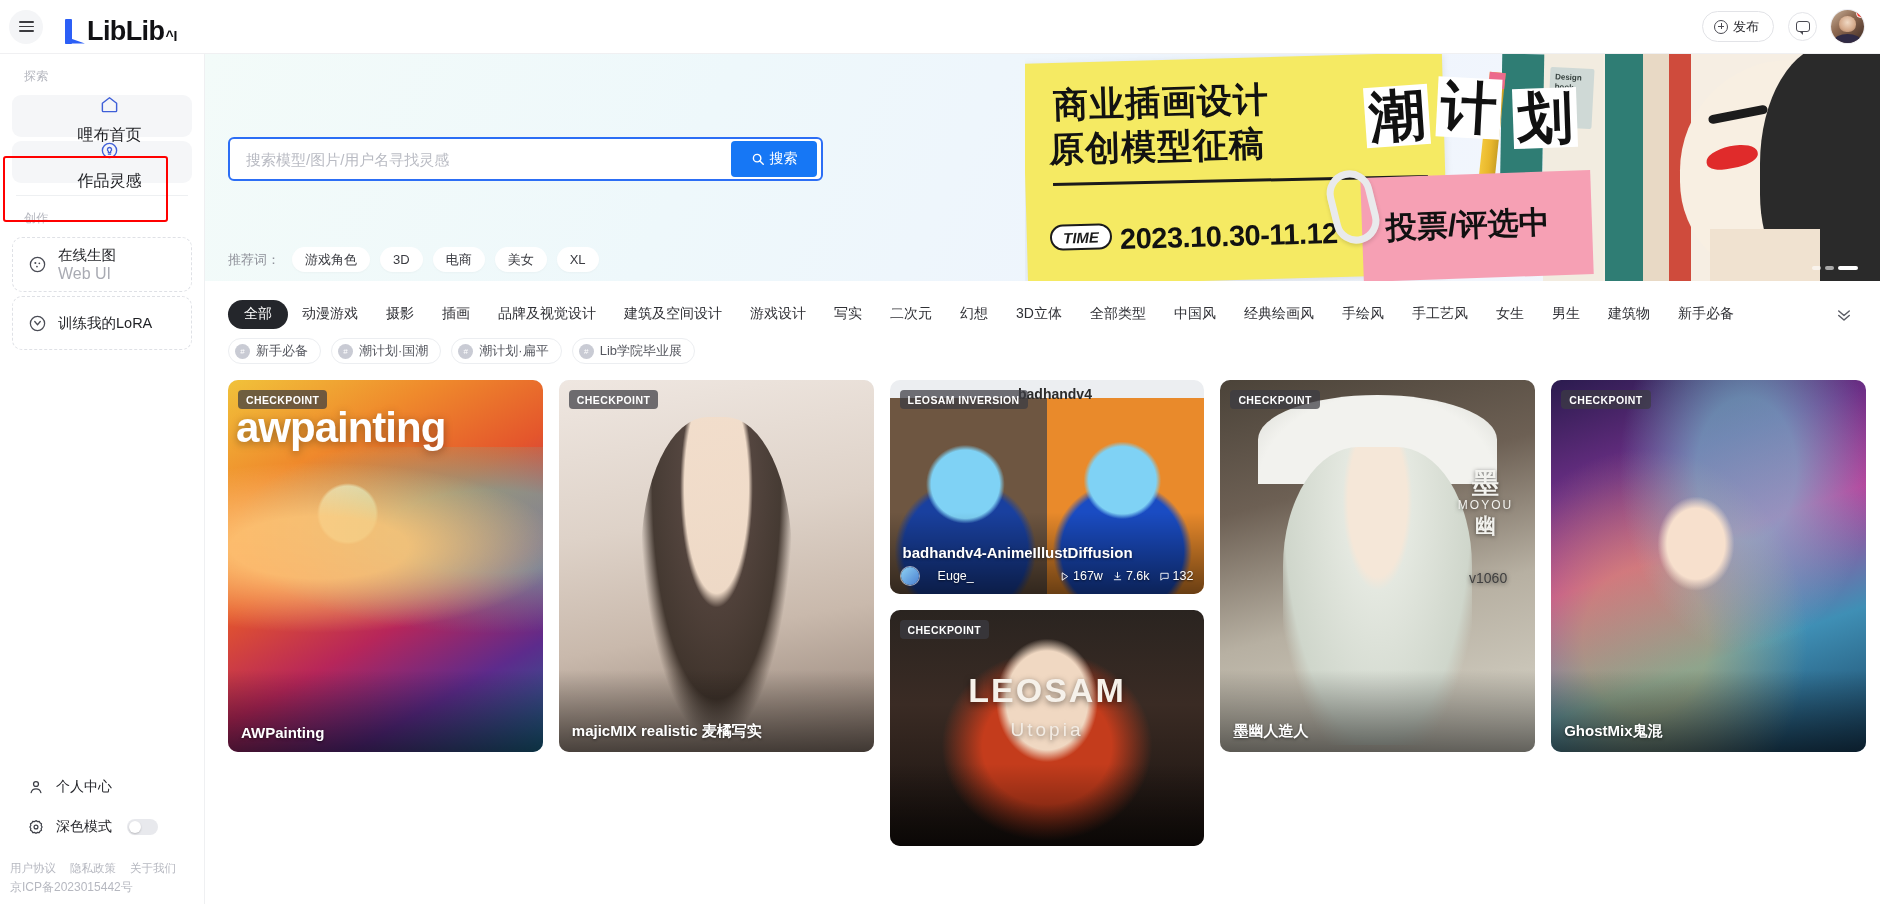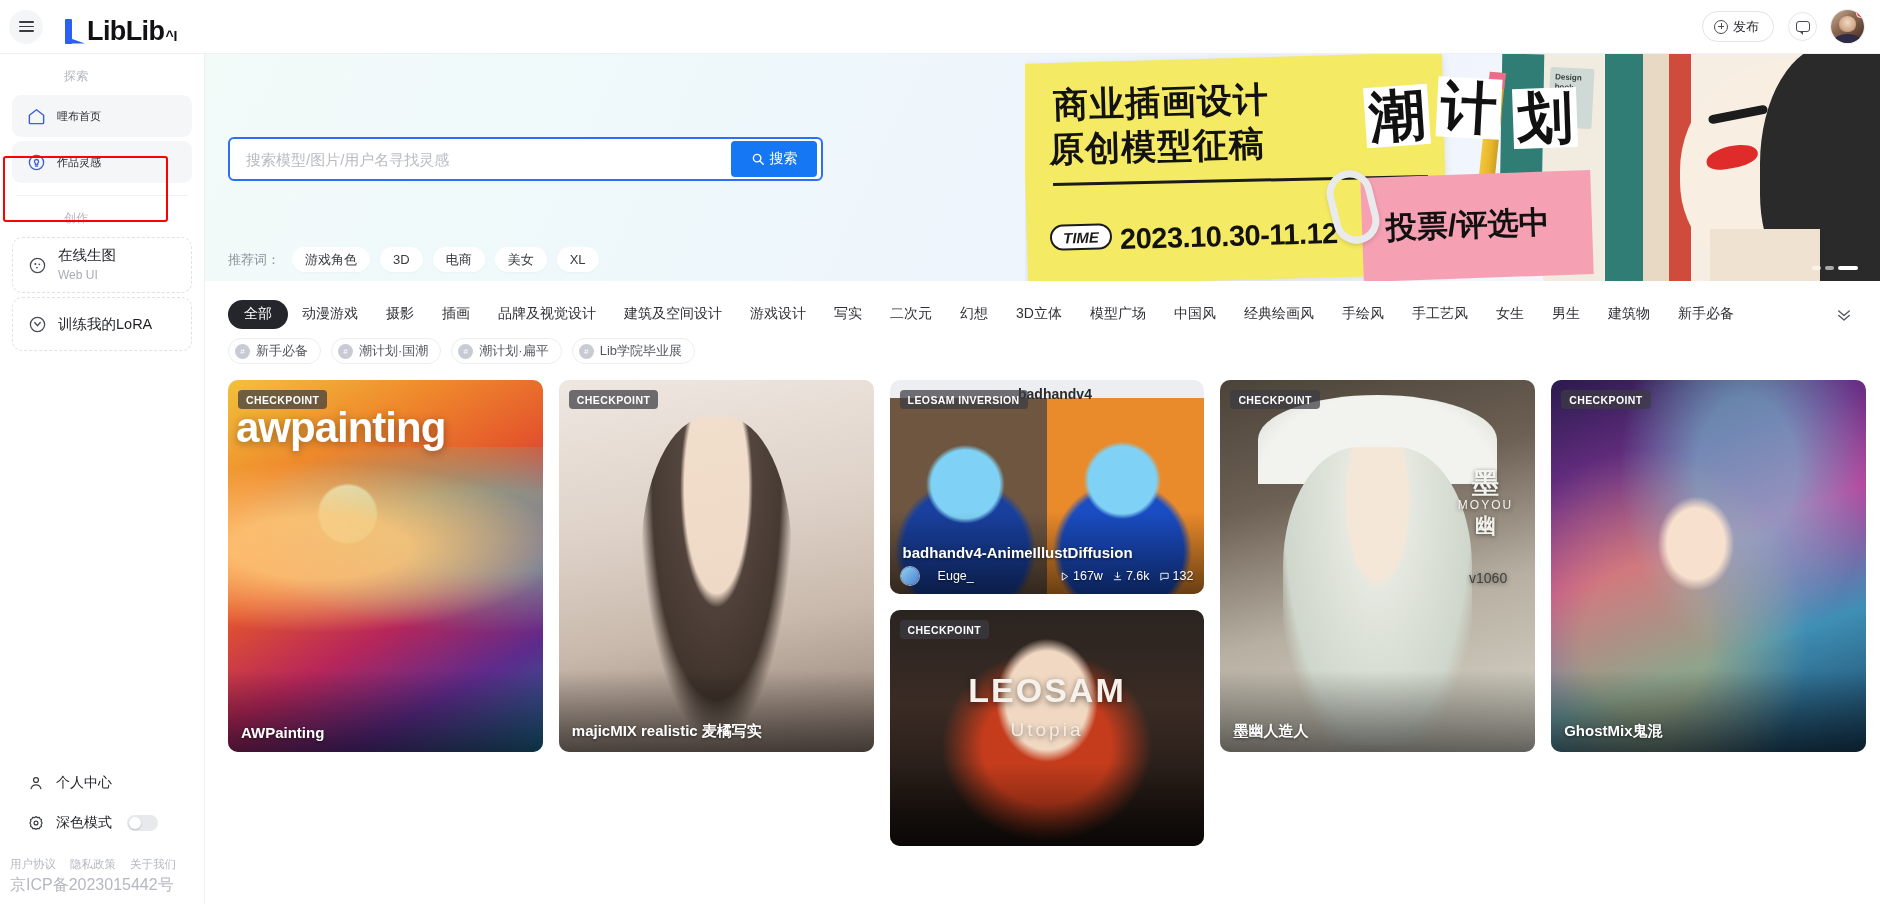--- a/index.html
+++ b/index.html
@@ -106,42 +106,43 @@
     position: absolute; right: -1px; top: -1px; width: 9px; height: 9px;
     border-radius: 50%; background: #ff3b30; border: 1.5px solid #fff; z-index: 3;
   }
   
   #sidebar {
     position: absolute; top: 54px; left: 0; width: 205px; height: 850px;
     background: #ffffff; border-right: 1px solid #eff0f2;
     z-index: 30;
   }
   .side-group-label {
-    font-size: 12px; color: #b4b6be; padding: 14px 0 6px 24px; letter-spacing: .2px; margin-left: 40px;
+    font-size: 12px; color: #b4b6be; padding: 14px 0 6px 24px; letter-spacing: .2px;
   }
   .side-item {
     margin: 4px 12px; height: 42px; border-radius: 9px;
     display: flex; align-items: center; gap: 11px; padding-left: 15px;
-    font-size: 11px; color: #1f2024; cursor: pointer;
+    font-size: 16px; color: #1f2024; cursor: pointer;
     background: #f5f6f8;
+    flex-direction: column;
   }
   .side-item .ico { width: 19px; height: 19px; flex: 0 0 19px; color: #3f5fd8; }
   .side-item svg { display: block; }
   #side-divider {
     margin: 12px 16px 0 16px; height: 1px; background: #eef0f2;
   }
   .side-create {
     margin: 4px 12px; min-height: 54px; border-radius: 10px;
     border: 1px dashed #dfe1e6; background: #fff;
     display: flex; align-items: center; gap: 11px; padding: 8px 0 8px 15px;
     cursor: pointer;
   }
   .side-create .ico { width: 19px; height: 19px; flex: 0 0 19px; color: #4a4c55; }
   .side-create .txt .t1 { font-size: 14.5px; color: #1f2024; line-height: 19px; }
-  .side-create .txt .t2 { font-size: 12px; color: #a9abb3; line-height: 17px; }
+  .side-create .txt .t2 { font-size: 16px; color: #a9abb3; line-height: 17px; }
   #highlight-box {
     position: absolute; left: 3px; top: 156px; width: 165px; height: 66px;
     border: 2.5px solid #ff0000; border-radius: 3px; pointer-events: none;
     z-index: 35;
   }
   #sidebar-bottom {
     position: absolute; left: 0; bottom: 0; width: 205px; padding-bottom: 8px;
   }
   .side-bottom-row {
     display: flex; align-items: center; gap: 11px;
@@ -155,21 +156,21 @@
   #toggle-dark::after {
     content: ""; position: absolute; left: 2px; top: 2px;
     width: 12px; height: 12px; border-radius: 50%; background: #fff;
     box-shadow: 0 1px 2px rgba(0,0,0,.2);
   }
   #footer-links {
     display: flex; gap: 14px; padding: 14px 0 3px 10px;
     font-size: 11.5px; color: #b6b8c0;
   }
   #footer-links span { cursor: pointer; }
-  #footer-icp { padding-left: 10px; font-size: 16px; color: #b6b8c0; }
+  #footer-icp { padding-left: 10px; font-size: 12px; color: #b6b8c0; }
   
   #content {
     position: absolute; top: 54px; left: 205px; width: 1675px; height: 850px;
     overflow: hidden; background: #fff;
   }
   #hero {
     position: relative; width: 1675px; height: 227px;
     background: linear-gradient(115deg,#f3fbf9 0%,#eef8fb 30%,#eef4fd 60%,#f7f9fd 100%);
   }
   #search-wrap {
@@ -683,21 +684,21 @@
     <span class="tab">动漫游戏</span>
     <span class="tab">摄影</span>
     <span class="tab">插画</span>
     <span class="tab">品牌及视觉设计</span>
     <span class="tab">建筑及空间设计</span>
     <span class="tab">游戏设计</span>
     <span class="tab">写实</span>
     <span class="tab">二次元</span>
     <span class="tab">幻想</span>
     <span class="tab">3D立体</span>
-    <span class="tab">模型广场</span>
+    <span class="tab">全部类型</span>
     <span class="tab">中国风</span>
     <span class="tab">经典绘画风</span>
     <span class="tab">手绘风</span>
     <span class="tab">手工艺风</span>
     <span class="tab">女生</span>
     <span class="tab">男生</span>
     <span class="tab">建筑物</span>
     <span class="tab">新手必备</span>
     <span id="tabs-expand">
       <svg viewBox="0 0 24 24" width="18" height="18" fill="none" stroke="#5b5d65" stroke-width="2" stroke-linecap="round" stroke-linejoin="round">

